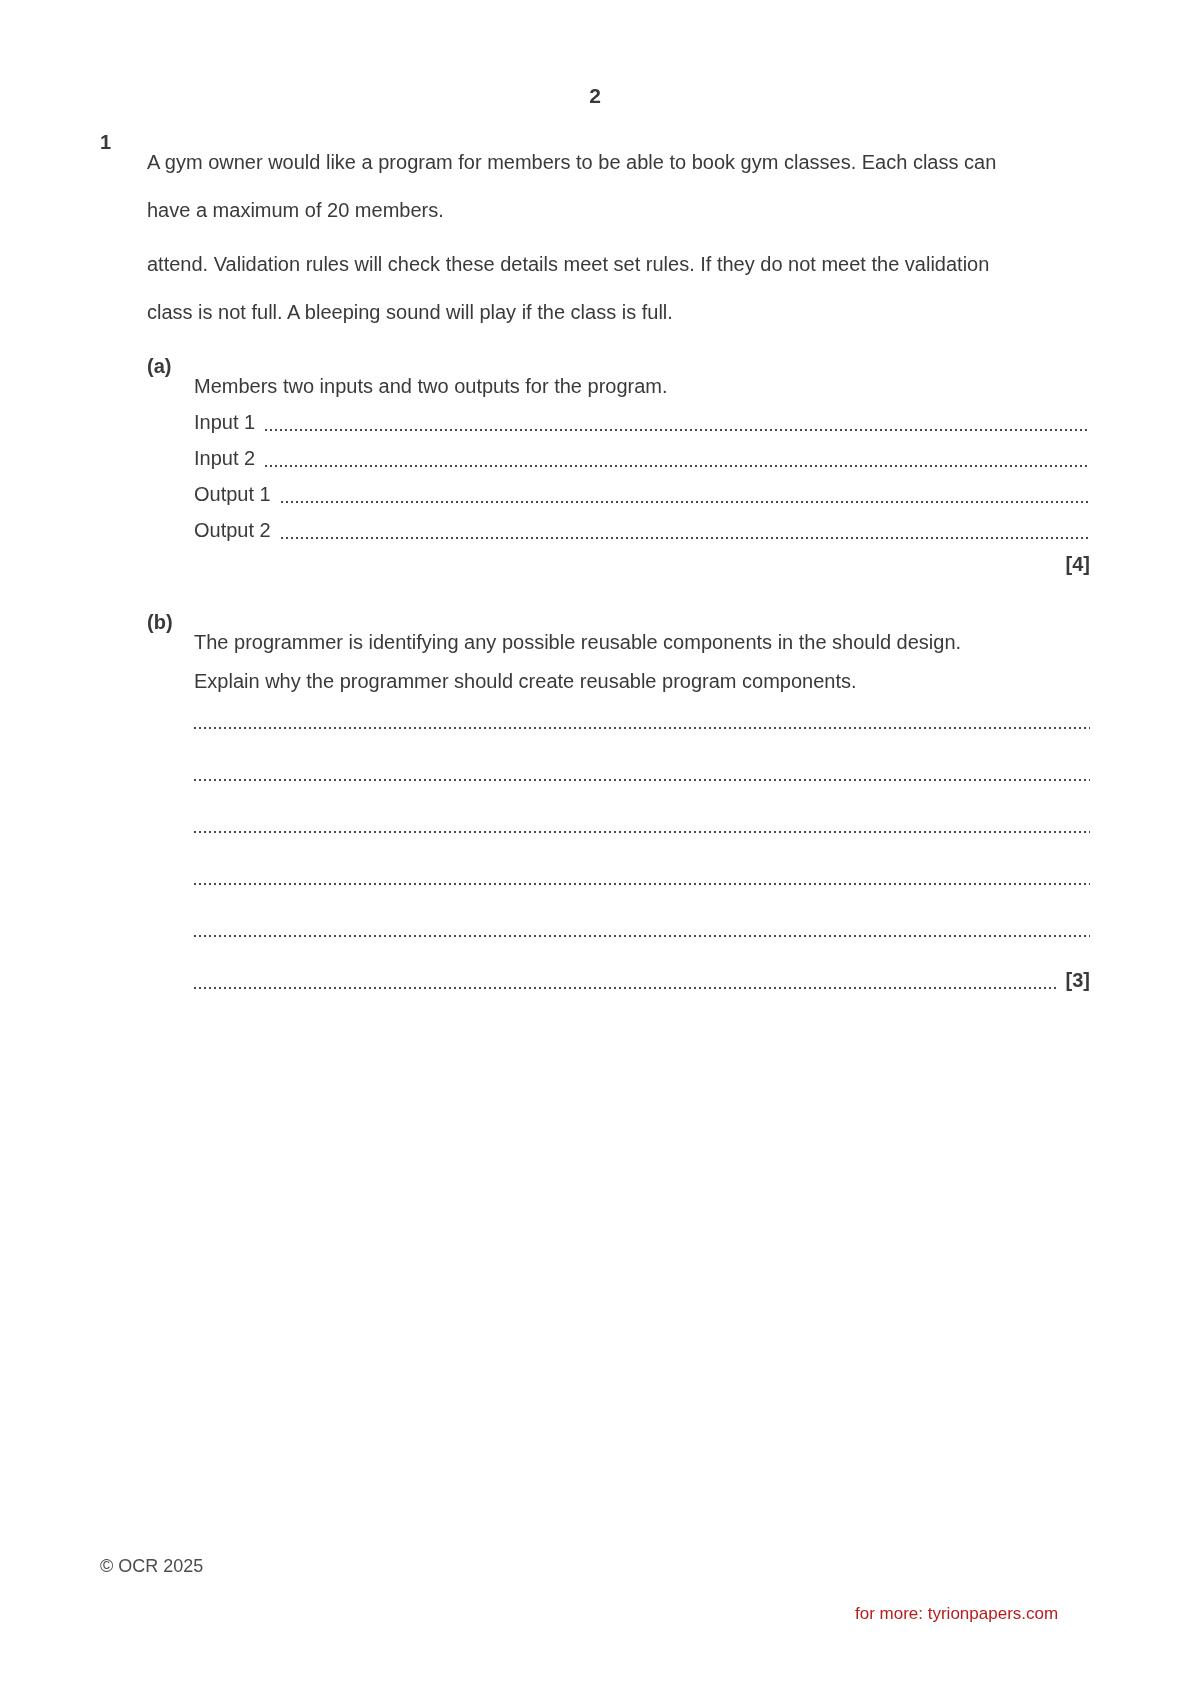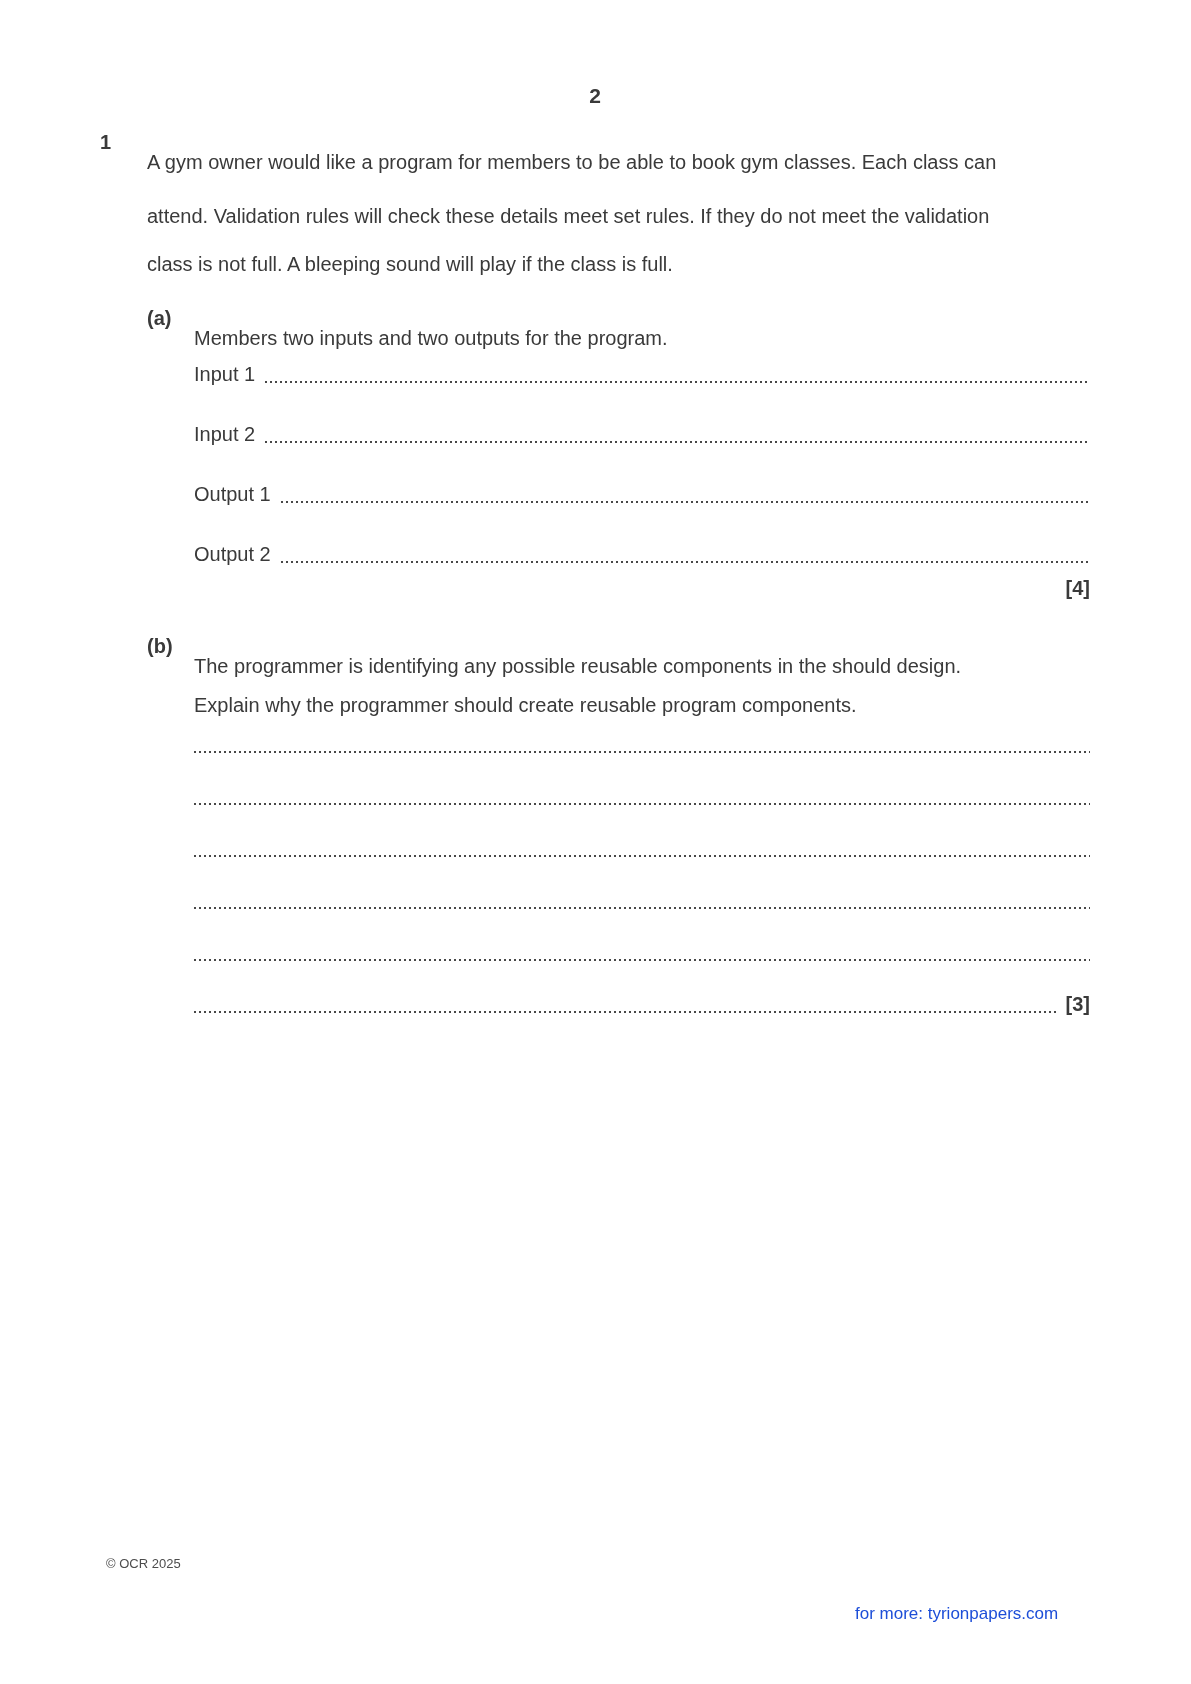--- a/index.html
+++ b/index.html
@@ -61,21 +61,21 @@
     flex: 1;
     min-width: 0;
   }
   .bold { font-weight: normal; }
   .answer-row {
     display: flex;
     align-items: flex-end;
     height: 28px;
   }
   .answer-row.first { margin-top: 8px; }
-  .answer-row.next { margin-top: 32px; }
+  .answer-row.next { margin-top: 8px; }
   .answer-label {
     line-height: 28px;
     white-space: nowrap;
   }
   .dots {
     flex: 1;
     height: 2px;
     margin-left: 10px;
     margin-bottom: 5px;
     background-image: repeating-linear-gradient(90deg,
@@ -98,46 +98,47 @@
   .bline.bn { margin-top: 24px; }
   .line2 { margin-top: 11px; }
   .inline-marks {
     font-weight: bold;
     line-height: 28px;
     margin-left: 8px;
     white-space: nowrap;
   }
   .footer-copyright {
     position: absolute;
-    left: 106px;
+    left: 100px;
     top: 1556px;
-    font-size: 13px;
+    font-size: 18px;
     color: #4c4c4c;
   }
   .footer-promo {
     position: absolute;
     left: 855px;
     top: 1604px;
     font-size: 17px;
-    color: #1d4ed8;
+    color: #b91c1c;
   }
 </style>
 </head>
 <body>
 
 <div class="page">
 
   <div class="page-number">2</div>
 
   <div class="question">
     <div class="q-num">1</div>
     <div class="q-body">
 
       <div class="para1">
         <div class="textline">A gym owner would like a program for members to be able to book gym classes. Each class can</div>
+        <div class="textline">have a maximum of 20 members.</div>
       </div>
 
       <div class="para2">
         <div class="textline">attend. Validation rules will check these details meet set rules. If they do not meet the validation</div>
         <div class="textline">class is not full. A bleeping sound will play if the class is full.</div>
       </div>
 
       <div class="part part-a">
         <div class="part-label">(a)</div>
         <div class="part-body">

